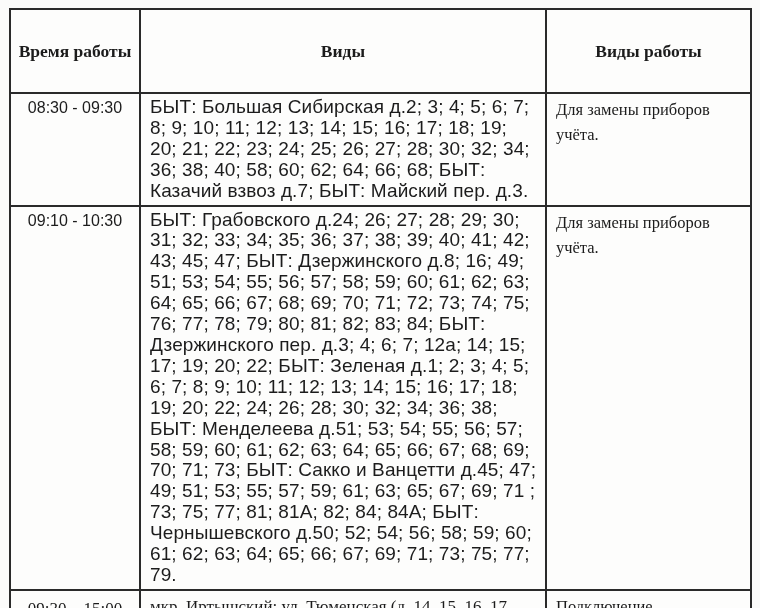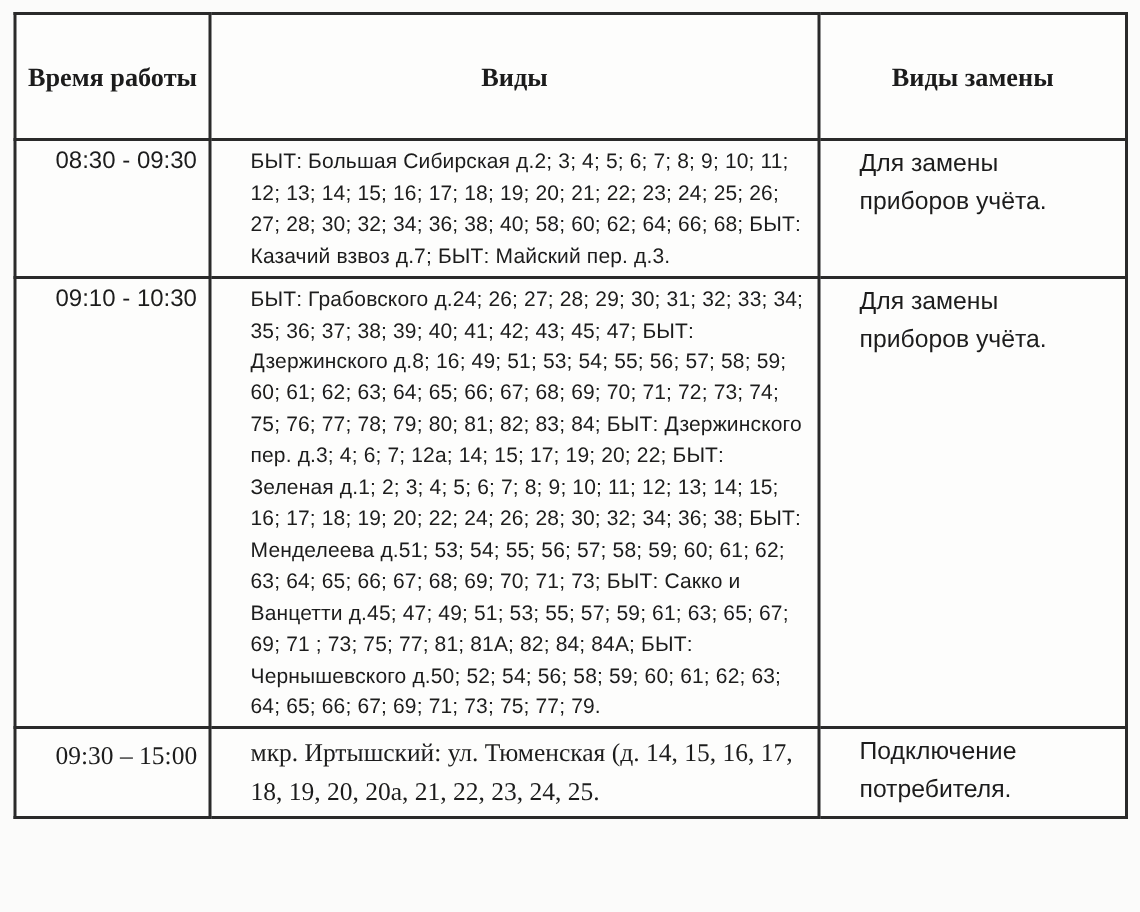--- a/index.html
+++ b/index.html
@@ -20,46 +20,46 @@
     border-collapse: collapse;
     table-layout: fixed;
     background: #fdfdfc;
   }
   col.c-time { width: 130px; }
   col.c-addr { width: 406px; }
   col.c-work { width: 205px; }
   th, td {
     border: 2px solid #2a2a2a;
     vertical-align: top;
-    padding: 3px 9px 3px 26px;
+    padding: 3px 9px 3px 9px;
     overflow: hidden;
   }
   th {
     font-family: "Liberation Serif", serif;
     font-weight: bold;
     font-size: 17.5px;
     line-height: 1.3;
     text-align: center;
     vertical-align: middle;
     height: 78px;
     padding: 2px 6px;
   }
   td.time {
     text-align: center;
     font-size: 16px;
     padding-top: 5px;
     white-space: nowrap;
   }
   td.addr {
-    font-size: 14px;
+    font-size: 19px;
     line-height: 20.9px;
     letter-spacing: 0.1px;
   }
   td.work {
-    font-family: Liberation Sans, sans-serif;
+    font-family: Liberation Serif, serif;
     font-size: 16.5px;
     line-height: 25px;
     margin-top: 32px;
   }
   tr.r1 { height: 82px; }
   tr.r2 { height: 289px; }
   tr.r3 { height: 60px; }
   tr.r4 { height: 59px; }
   tr.serif-row td.time,
   tr.serif-row td.addr {
@@ -75,21 +75,21 @@
 <table class="schedule">
   <colgroup>
     <col class="c-time">
     <col class="c-addr">
     <col class="c-work">
   </colgroup>
   <thead>
     <tr>
       <th>Время работы</th>
       <th>Виды</th>
-      <th>Виды замены</th>
+      <th>Виды работы</th>
     </tr>
   </thead>
   <tbody>
     <tr class="r1">
       <td class="time">08:30 - 09:30</td>
       <td class="addr">БЫТ: Большая Сибирская д.2; 3; 4; 5; 6; 7; 8; 9; 10; 11; 12; 13; 14; 15; 16; 17; 18; 19; 20; 21; 22; 23; 24; 25; 26; 27; 28; 30; 32; 34; 36; 38; 40; 58; 60; 62; 64; 66; 68; БЫТ: Казачий взвоз д.7; БЫТ: Майский пер. д.3.</td>
       <td class="work">Для замены приборов учёта.</td>
     </tr>
     <tr class="r2">
       <td class="time">09:10 - 10:30</td>

